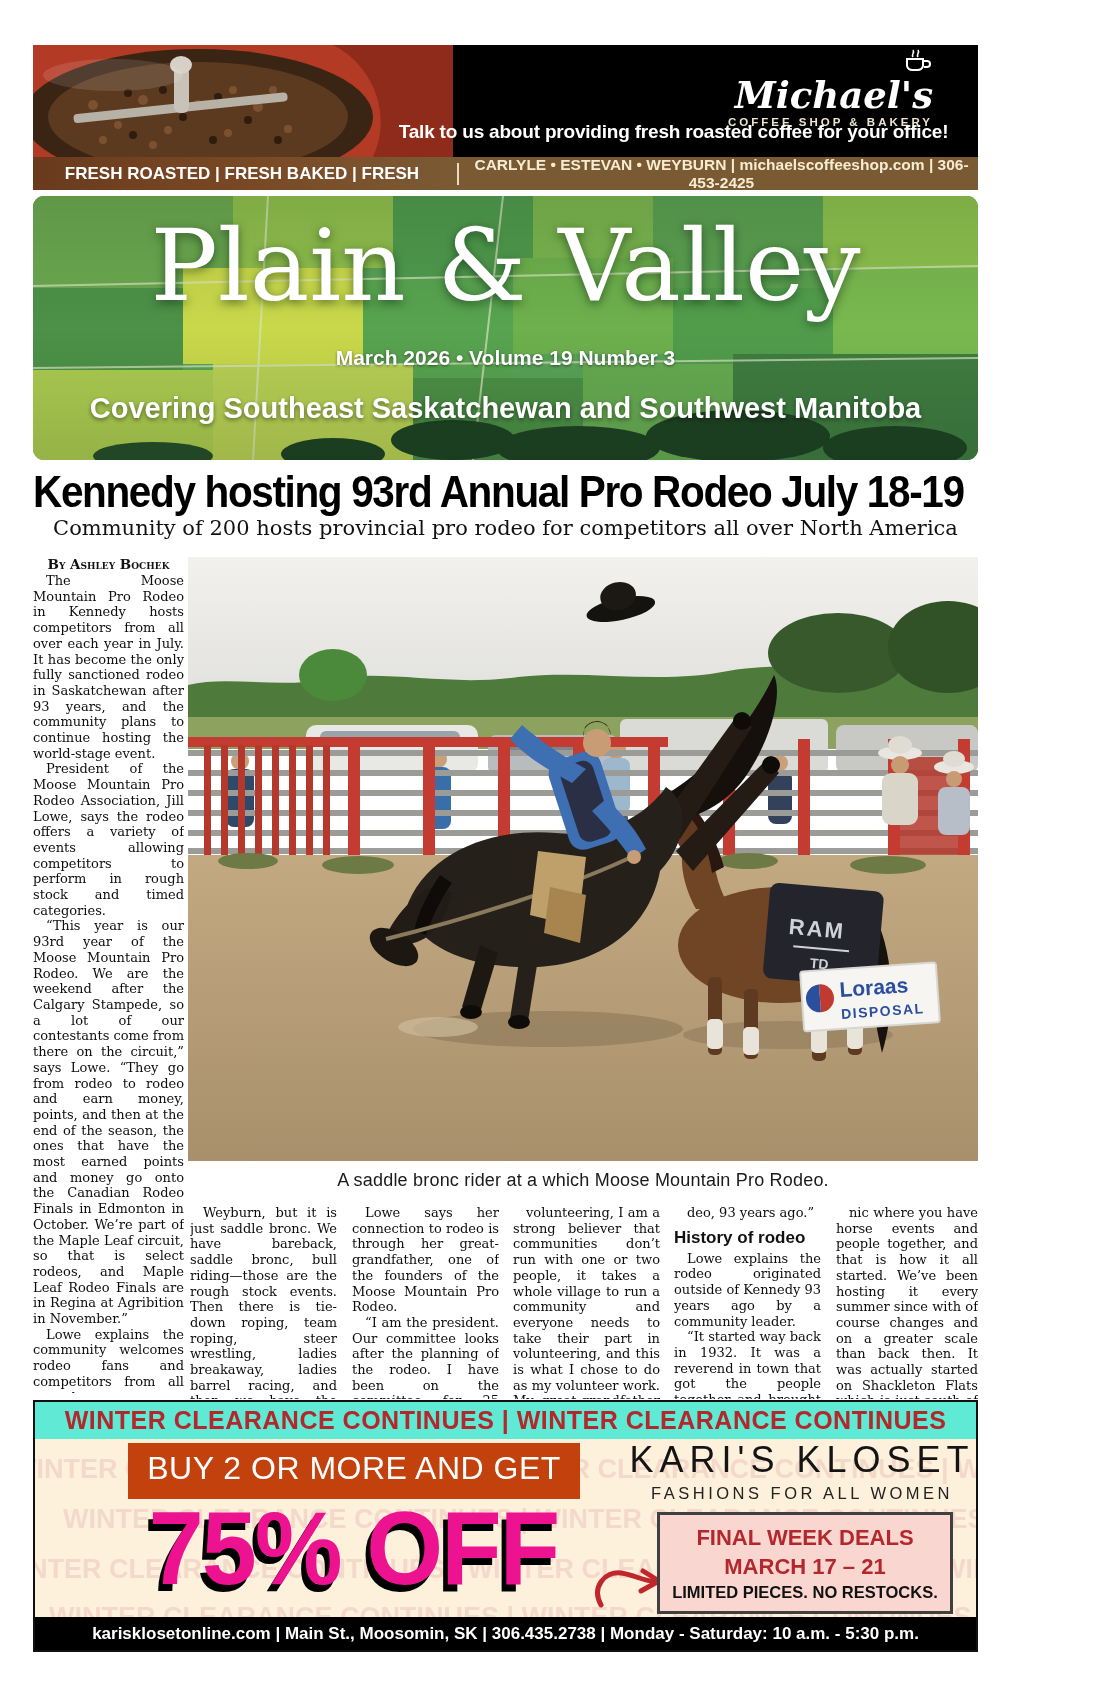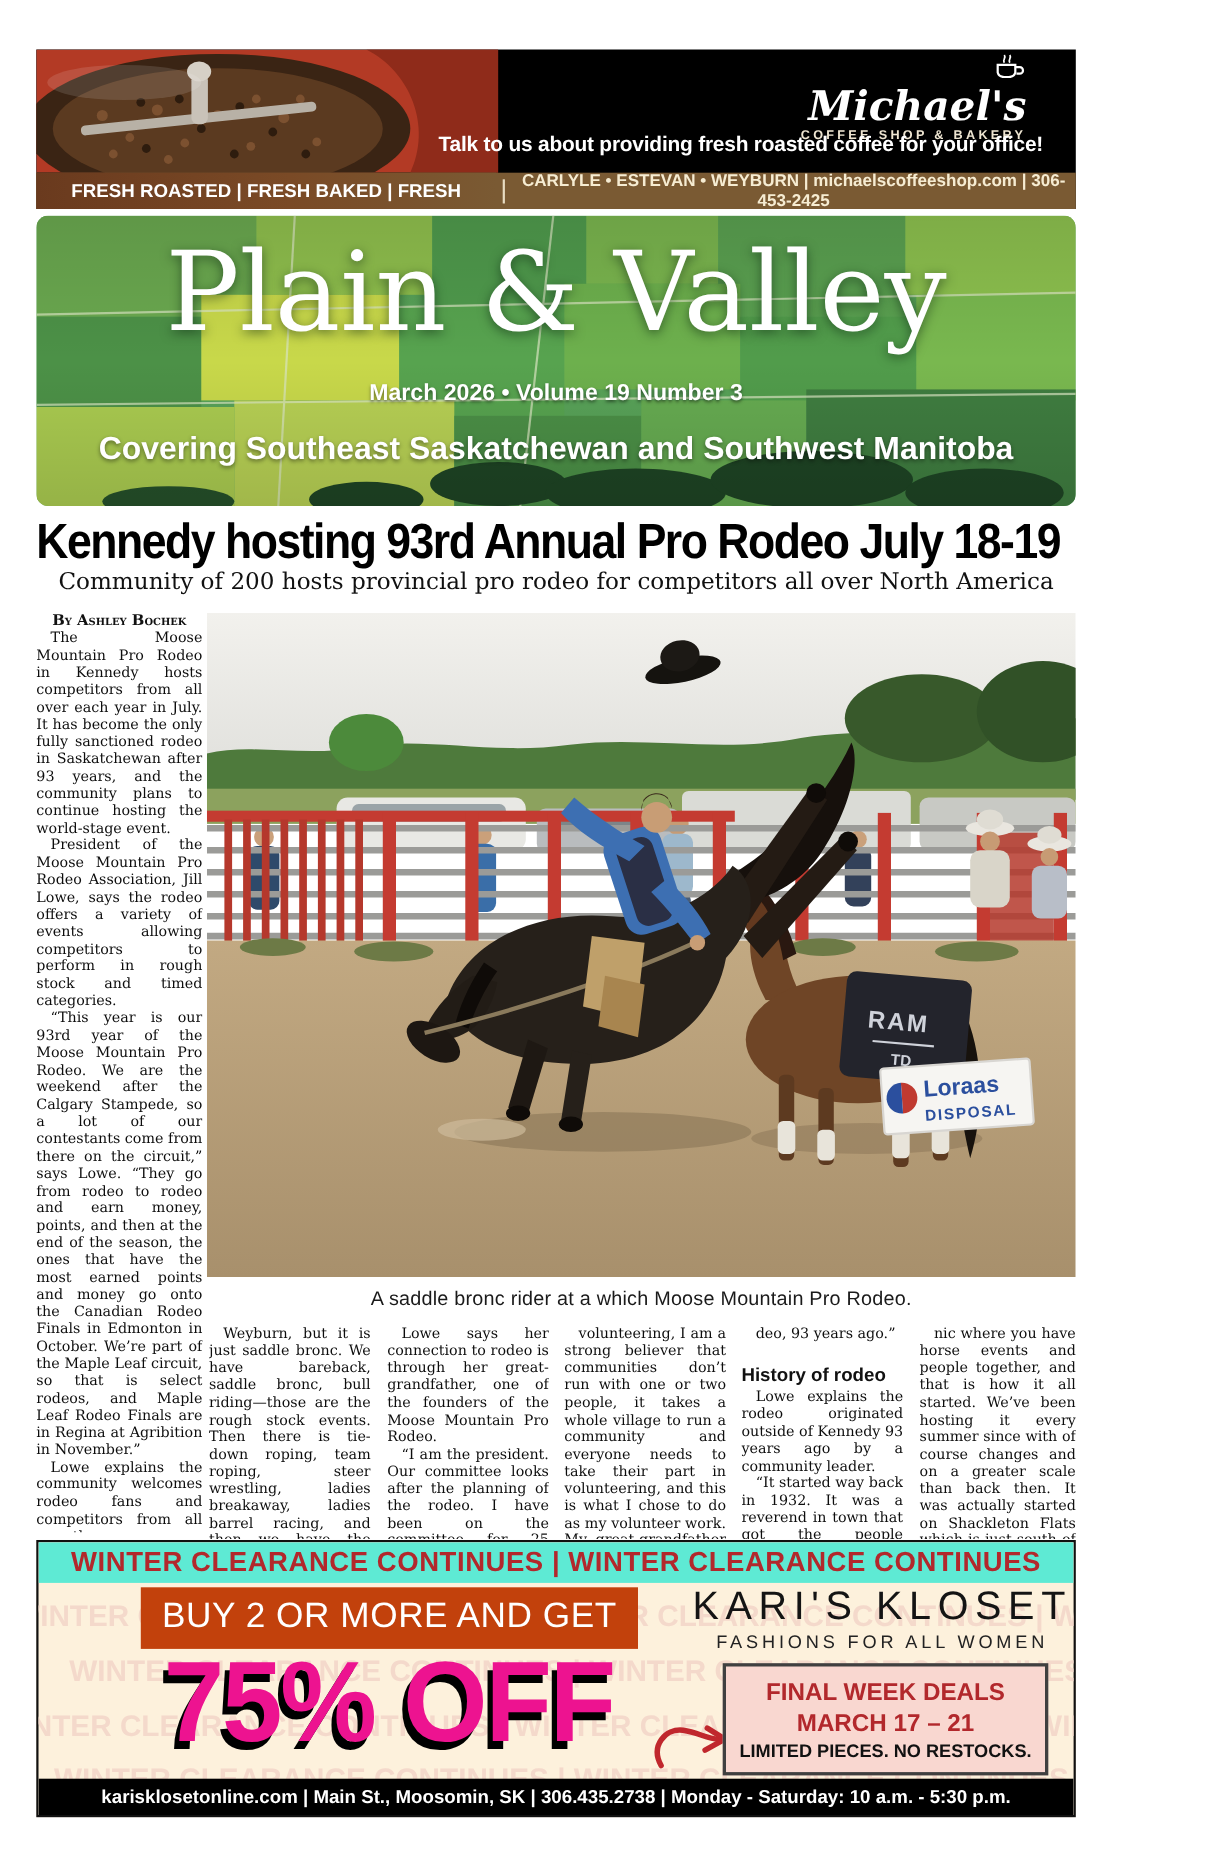--- a/index.html
+++ b/index.html
@@ -42,21 +42,21 @@
   .byline { position:absolute; left:33px; top:556px; width:151px; text-align:center;
     font-family:"DejaVu Serif", serif; font-variant:small-caps; font-weight:600; font-size:13.5px; }
   .col { position:absolute; overflow:hidden; }
   .col p { margin:0; text-indent:13px; text-align:justify;
     font-family:"DejaVu Serif", serif; font-size:13px; line-height:15.7px; color:#0d0d0d; }
   .col1 { left:33px;  top:573px;  width:151px; height:820px; }
   .colB { top:1205px; height:194px; width:147px; }
   .col2 { left:190px; } .col3 { left:352px; } .col4 { left:513px; } .col5 { left:674px; }
   .col6 { left:836px; width:142px; }
   .history-subhead { font-family:"Liberation Sans", sans-serif; font-weight:bold; font-size:17px;
-    line-height:20px; margin:19px 0 3px; }
+    line-height:20px; margin:7px 0 3px; }
   
   .photo-fig { position:absolute; left:188px; top:557px; width:790px; height:604px; overflow:hidden; }
   .caption { position:absolute; left:188px; top:1170px; width:790px; text-align:center;
     font-size:18px; color:#1a1a1a; letter-spacing:.2px; }
   
   .kloset-ad { position:absolute; left:33px; top:1400px; width:945px; height:252px;
     border:2px solid #101010; background:#fdf1dc; overflow:hidden; }
   .k-banner { position:absolute; left:0; top:0; right:0; height:37px; background:#5eead4;
     color:#b2282c; font-weight:bold; font-size:25px; line-height:37px; text-align:center;
     letter-spacing:.5px; white-space:nowrap; z-index:2; }

